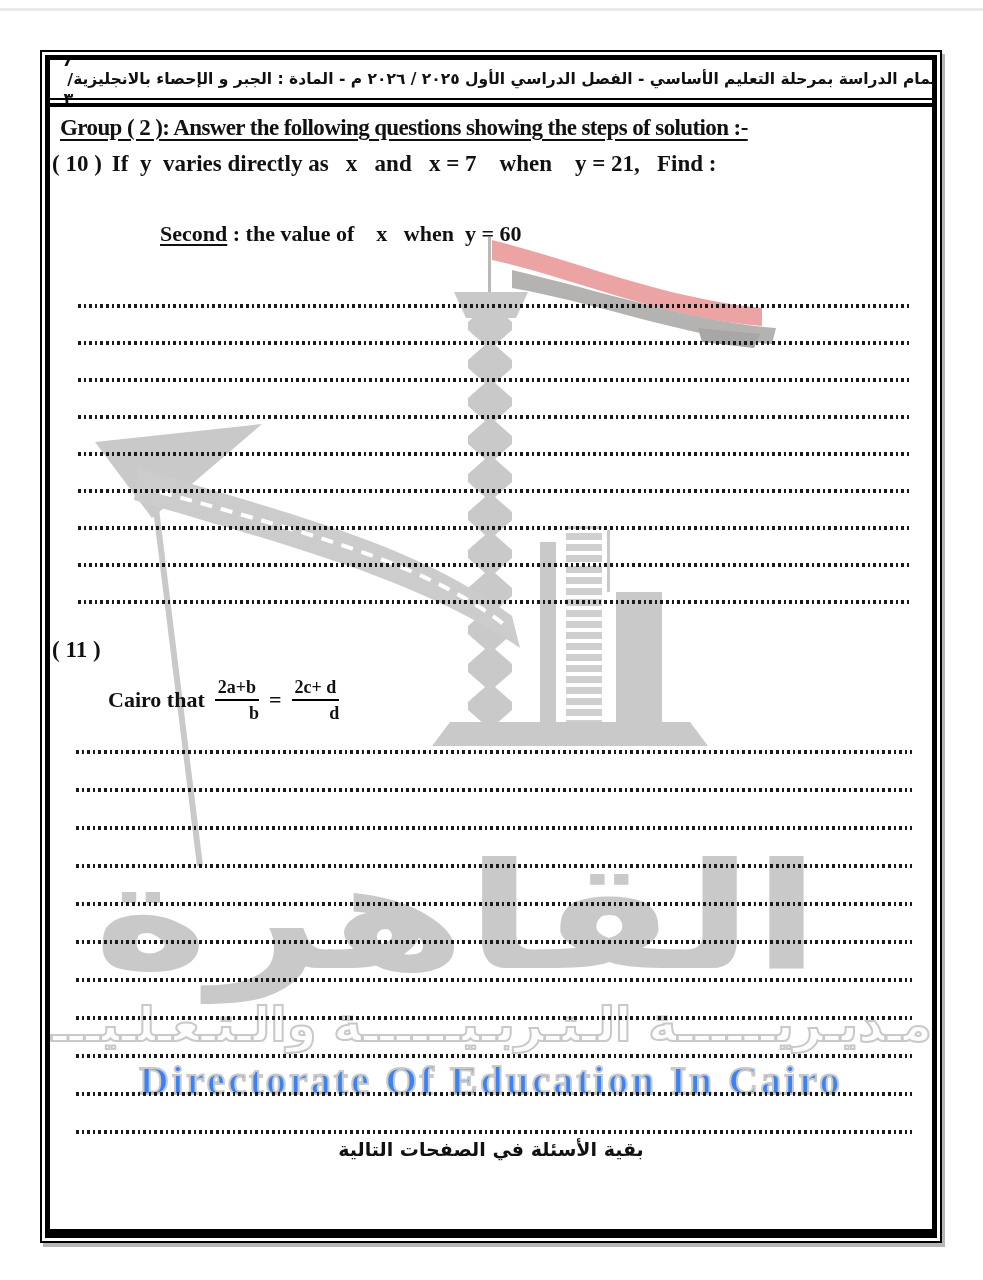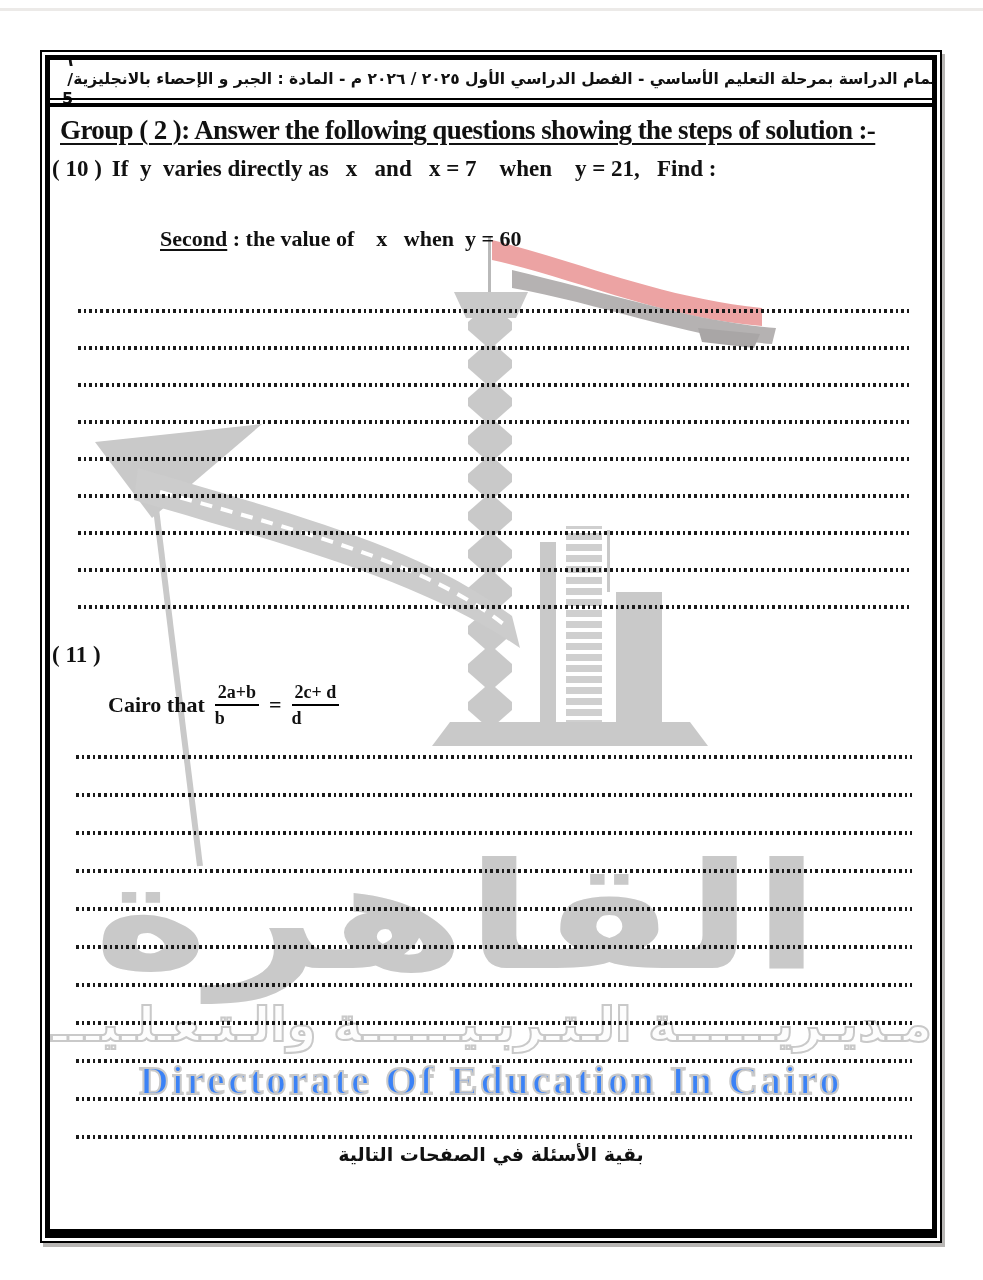--- a/index.html
+++ b/index.html
@@ -19,38 +19,38 @@
     border:5px solid #000;border-bottom-width:9px;background:#fff;overflow:hidden;
   }
   
   .hdr-row{display:flex;align-items:center;height:38px;padding:0 12px;position:relative;z-index:2;}
   .hdr-pagenum{font-family:"DejaVu Sans",sans-serif;font-weight:bold;font-size:16px;direction:rtl;}
   .hdr-title{flex:1;text-align:right;direction:rtl;font-family:"DejaVu Sans",sans-serif;
     font-weight:bold;font-size:15.5px;letter-spacing:-0.3px;white-space:nowrap;}
   .hdr-rule{height:3px;border-top:2px solid #000;border-bottom:4px solid #000;position:relative;z-index:2;}
   
   .content{position:relative;z-index:2;}
-  .grp-title{margin:8px 0 0 10px;font-size:27px;font-weight:bold;letter-spacing:-0.6px;
+  .grp-title{margin:8px 0 0 10px;font-size:23px;font-weight:bold;letter-spacing:-0.6px;
     text-decoration:underline;text-decoration-thickness:2px;text-underline-offset:4px;white-space:pre;}
   .q-row{display:flex;margin-top:8px;font-size:23px;font-weight:bold;line-height:30px;white-space:pre;}
   .q-num{margin:0 10px 0 2px;}
   .sub-row{margin:16px 0 0 66px;font-size:22px;font-weight:bold;line-height:28px;white-space:pre;}
   .sub-row.second{margin-top:13px;}
   .u{text-decoration:underline;text-decoration-thickness:2px;text-underline-offset:3px;}
   
   .lines-a{margin:28px 22px 0 28px;}
   .lines-b{margin:26px 20px 0 26px;}
   .dotline{height:4px;margin-bottom:33px;
     background-image:repeating-linear-gradient(to right,#1b1b1b 0 2.6px,transparent 2.6px 5.6px);}
   .lines-b .dotline{margin-bottom:34px;}
   .lines-a .dotline:last-child,.lines-b .dotline:last-child{margin-bottom:0;}
   
   .q11-row{margin-top:30px;line-height:32px;}
   .prove-row{margin:10px 0 0 58px;display:flex;align-items:center;font-size:22px;font-weight:bold;}
-  .frac{display:inline-flex;flex-direction:column;align-items:flex-start;font-size:18px;
+  .frac{display:inline-flex;flex-direction:column;align-items:flex-end;font-size:18px;
     font-weight:bold;margin:0 10px;line-height:22px;}
   .frac .num{border-bottom:2px solid #000;padding:0 3px 1px;}
   .frac .den{padding-top:1px;}
   .eq{font-size:22px;}
   .footer-note{margin-top:4px;text-align:center;direction:rtl;
     font-family:"DejaVu Sans",sans-serif;font-weight:bold;font-size:19px;}
   
   .wm{position:absolute;inset:0;z-index:1;pointer-events:none;}
   .wm svg{position:absolute;left:0;top:0;}
   .wm-city{
@@ -110,21 +110,21 @@
         <rect x="557" y="470" width="3" height="62" fill="#c9c9c9"></rect>
         <rect x="566" y="532" width="46" height="148" fill="#c9c9c9"></rect>
         <path d="M400,662 L640,662 L658,686 L382,686 Z" fill="#c9c9c9"></path>
       </svg>
       <div class="wm-city">القاهرة</div>
       <div class="wm-dir-ar">مـديـريــــــة الـتـربـيــــــة والـتـعـلـيــــــم</div>
       <div class="wm-dir-en">Directorate Of Education In Cairo</div>
     </div>
 
     <div class="hdr-row">
-      <span class="hdr-pagenum">٦ / 5</span>
+      <span class="hdr-pagenum">7 / ٣</span>
       <span class="hdr-title">نموذج استرشادي لامتحان إتمام الدراسة بمرحلة التعليم الأساسي - الفصل الدراسي الأول ٢٠٢٥ / ٢٠٢٦ م - المادة : الجبر و الإحصاء بالانجليزية</span>
     </div>
     <div class="hdr-rule"></div>
 
     <div class="content">
       <div class="grp-title">Group ( 2 ): Answer the following questions showing the steps of solution :-</div>
 
       <div class="q-row">
         <span class="q-num">( 10 )</span>
         <span>If  y  varies directly as   x   and   x = 7    when    y = 21,   Find :</span>

